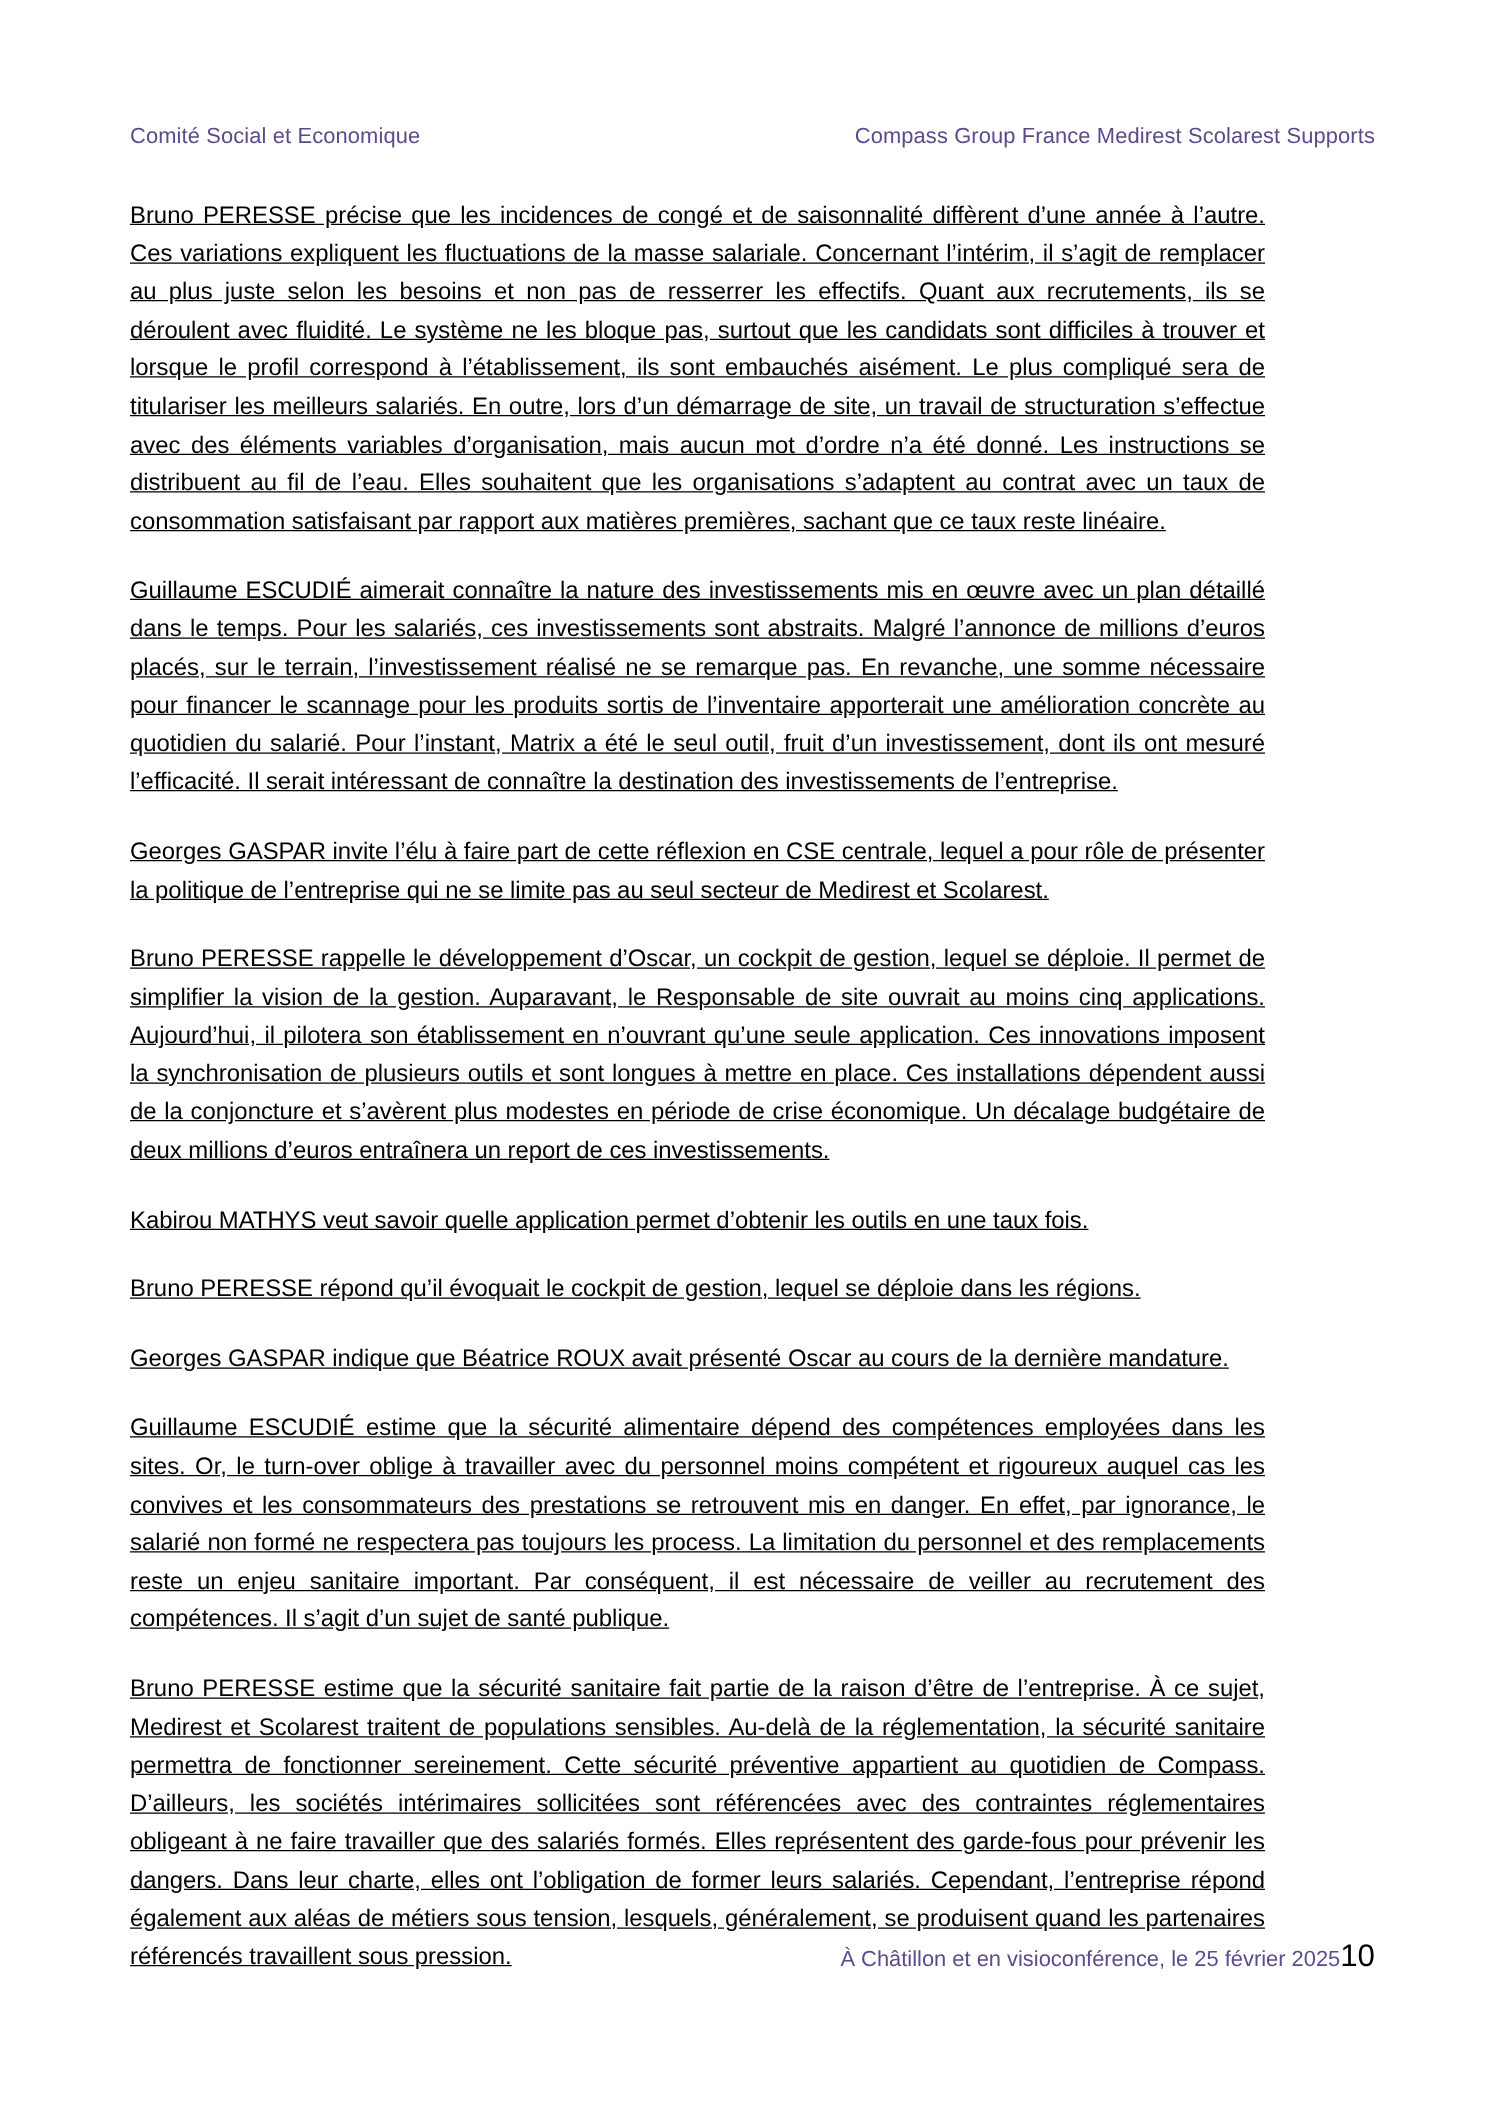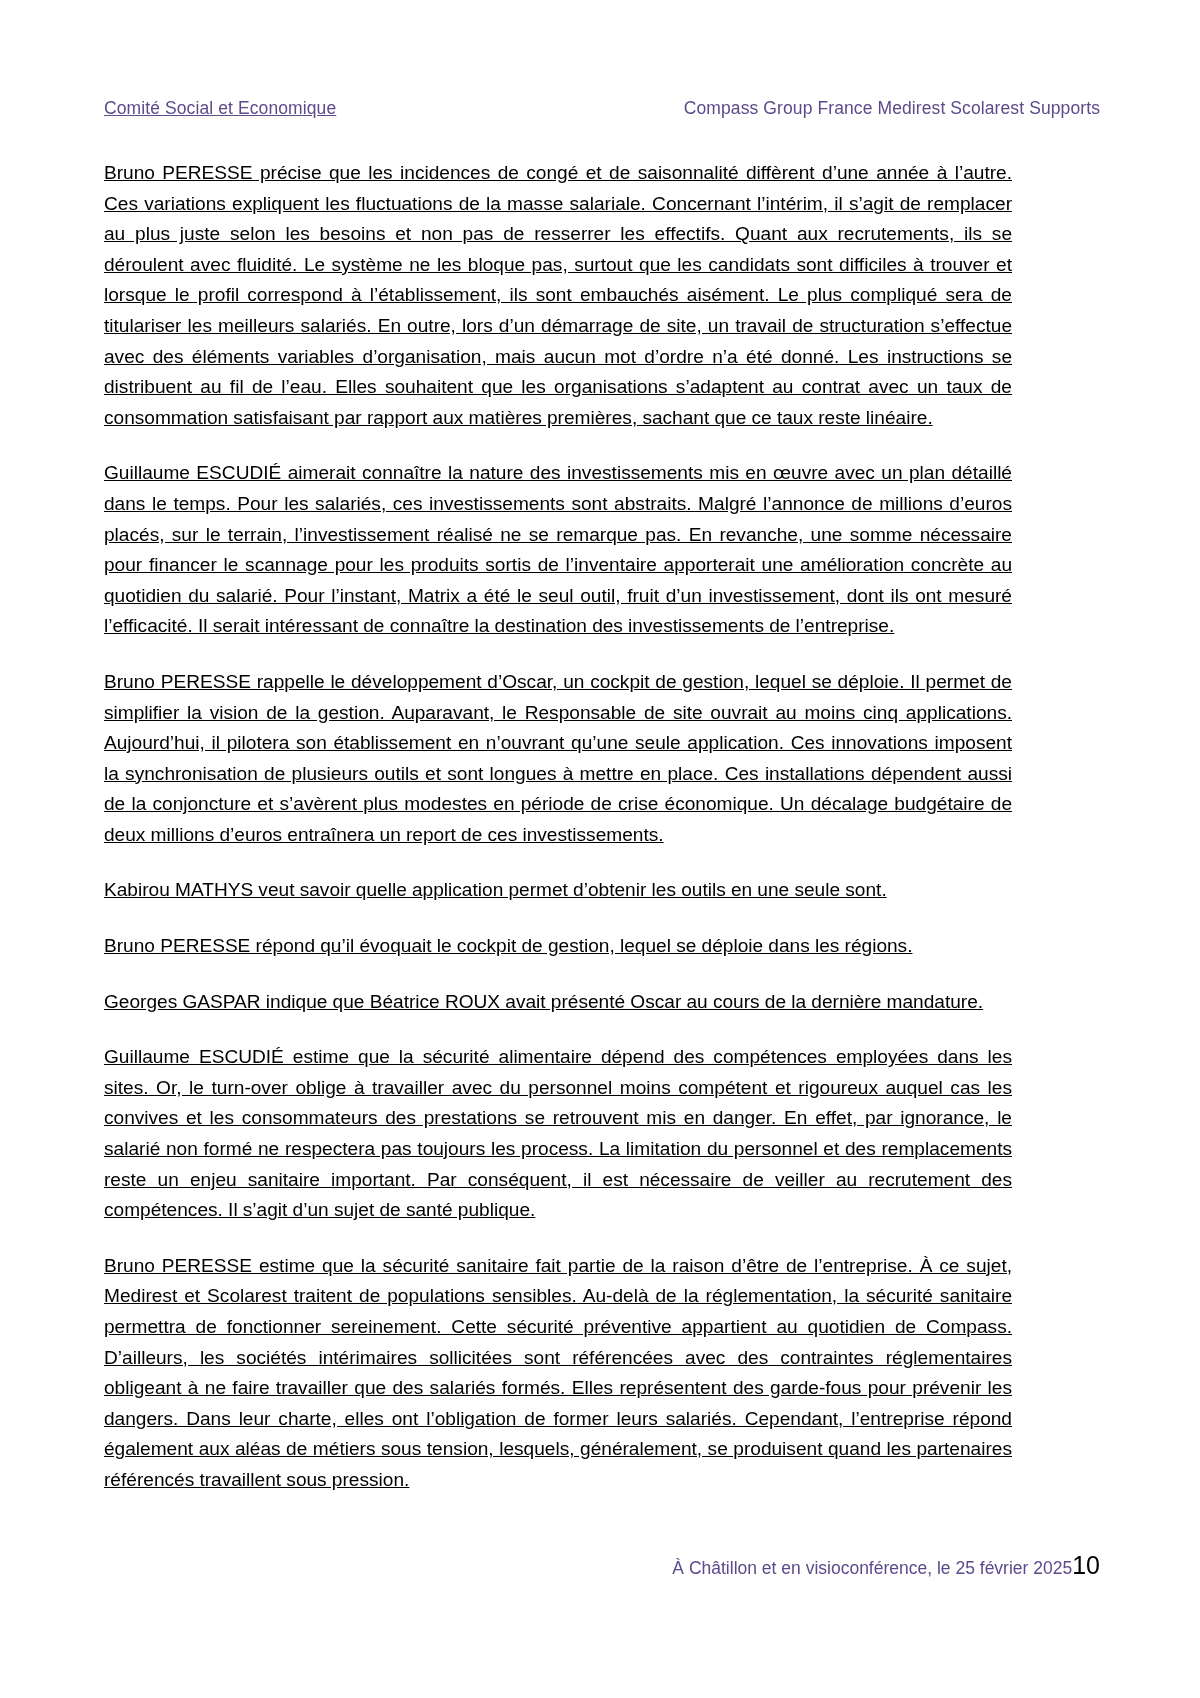--- a/index.html
+++ b/index.html
@@ -24,21 +24,21 @@
     top: 98px;
     left: 104px;
     right: 100px;
     display: flex;
     justify-content: space-between;
     align-items: baseline;
     font-size: 17.5px;
     color: #5c4a8a;
     letter-spacing: 0.1px;
   }
-  .header-left { text-align: center; white-space: nowrap; text-decoration: underline; }
+  .header-left { text-align: center; white-space: nowrap; }
   .header-right { text-align: left; white-space: nowrap; }
 
   .content {
     position: absolute;
     top: 158px;
     left: 104px;
     width: 908px;
     text-decoration: underline;
   }
   .para {
@@ -79,22 +79,23 @@
 <div class="page">
 
   <div class="header">
     <span class="header-left">Comité Social et Economique</span>
     <span class="header-right">Compass Group France Medirest Scolarest Supports</span>
   </div>
 
   <div class="content">
     <p class="para">Bruno PERESSE précise que les incidences de congé et de saisonnalité diffèrent d’une année à l’autre. Ces variations expliquent les fluctuations de la masse salariale. Concernant l’intérim, il s’agit de remplacer au plus juste selon les besoins et non pas de resserrer les effectifs. Quant aux recrutements, ils se déroulent avec fluidité. Le système ne les bloque pas, surtout que les candidats sont difficiles à trouver et lorsque le profil correspond à l’établissement, ils sont embauchés aisément. Le plus compliqué sera de titulariser les meilleurs salariés. En outre, lors d’un démarrage de site, un travail de structuration s’effectue avec des éléments variables d’organisation, mais aucun mot d’ordre n’a été donné. Les instructions se distribuent au fil de l’eau. Elles souhaitent que les organisations s’adaptent au contrat avec un taux de consommation satisfaisant par rapport aux matières premières, sachant que ce taux reste linéaire.</p>
     <p class="para">Guillaume ESCUDIÉ aimerait connaître la nature des investissements mis en œuvre avec un plan détaillé dans le temps. Pour les salariés, ces investissements sont abstraits. Malgré l’annonce de millions d’euros placés, sur le terrain, l’investissement réalisé ne se remarque pas. En revanche, une somme nécessaire pour financer le scannage pour les produits sortis de l’inventaire apporterait une amélioration concrète au quotidien du salarié. Pour l’instant, Matrix a été le seul outil, fruit d’un investissement, dont ils ont mesuré l’efficacité. Il serait intéressant de connaître la destination des investissements de l’entreprise.</p>
+    <p class="para">Georges GASPAR invite l’élu à faire part de cette réflexion en CSE centrale, lequel a pour rôle de présenter la politique de l’entreprise qui ne se limite pas au seul secteur de Medirest et Scolarest.</p>
     <p class="para">Bruno PERESSE rappelle le développement d’Oscar, un cockpit de gestion, lequel se déploie. Il permet de simplifier la vision de la gestion. Auparavant, le Responsable de site ouvrait au moins cinq applications. Aujourd’hui, il pilotera son établissement en n’ouvrant qu’une seule application. Ces innovations imposent la synchronisation de plusieurs outils et sont longues à mettre en place. Ces installations dépendent aussi de la conjoncture et s’avèrent plus modestes en période de crise économique. Un décalage budgétaire de deux millions d’euros entraînera un report de ces investissements.</p>
-    <p class="para">Kabirou MATHYS veut savoir quelle application permet d’obtenir les outils en une seule sont.</p>
+    <p class="para">Kabirou MATHYS veut savoir quelle application permet d’obtenir les outils en une taux fois.</p>
     <p class="para">Bruno PERESSE répond qu’il évoquait le cockpit de gestion, lequel se déploie dans les régions.</p>
     <p class="para">Georges GASPAR indique que Béatrice ROUX avait présenté Oscar au cours de la dernière mandature.</p>
     <p class="para">Guillaume ESCUDIÉ estime que la sécurité alimentaire dépend des compétences employées dans les sites. Or, le turn-over oblige à travailler avec du personnel moins compétent et rigoureux auquel cas les convives et les consommateurs des prestations se retrouvent mis en danger. En effet, par ignorance, le salarié non formé ne respectera pas toujours les process. La limitation du personnel et des remplacements reste un enjeu sanitaire important. Par conséquent, il est nécessaire de veiller au recrutement des compétences. Il s’agit d’un sujet de santé publique.</p>
     <p class="para">Bruno PERESSE estime que la sécurité sanitaire fait partie de la raison d’être de l’entreprise. À ce sujet, Medirest et Scolarest traitent de populations sensibles. Au-delà de la réglementation, la sécurité sanitaire permettra de fonctionner sereinement. Cette sécurité préventive appartient au quotidien de Compass. D’ailleurs, les sociétés intérimaires sollicitées sont référencées avec des contraintes réglementaires obligeant à ne faire travailler que des salariés formés. Elles représentent des garde-fous pour prévenir les dangers. Dans leur charte, elles ont l’obligation de former leurs salariés. Cependant, l’entreprise répond également aux aléas de métiers sous tension, lesquels, généralement, se produisent quand les partenaires référencés travaillent sous pression.</p>
   </div>
 
   <div class="footer">
     <span class="footer-left">À Châtillon et en visioconférence, le 25 février 2025</span>
     <span class="footer-right">10</span>
   </div>

